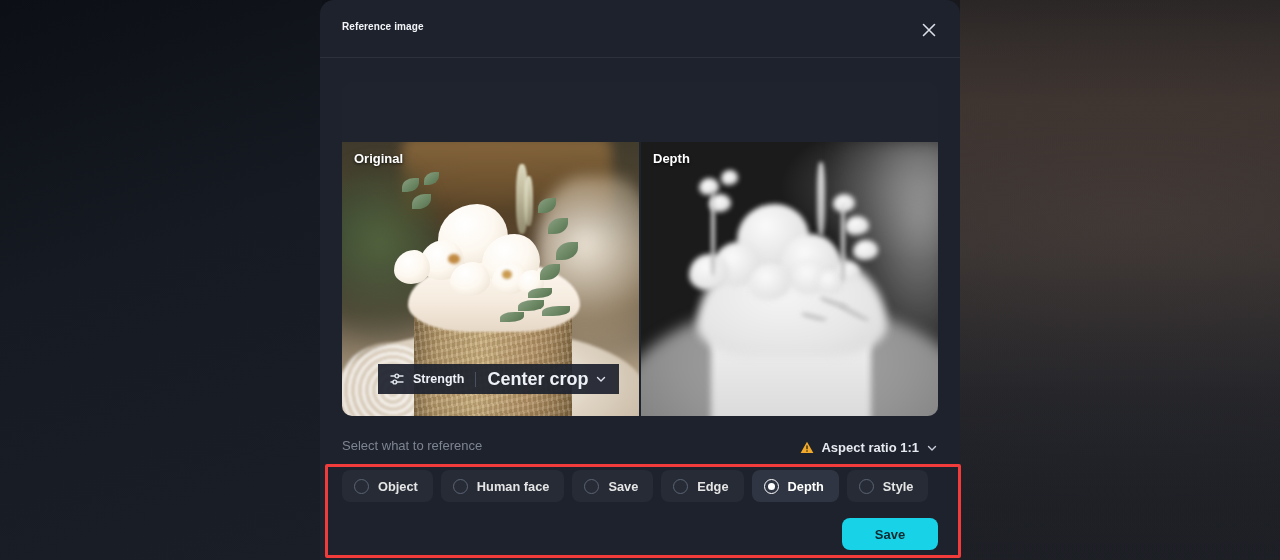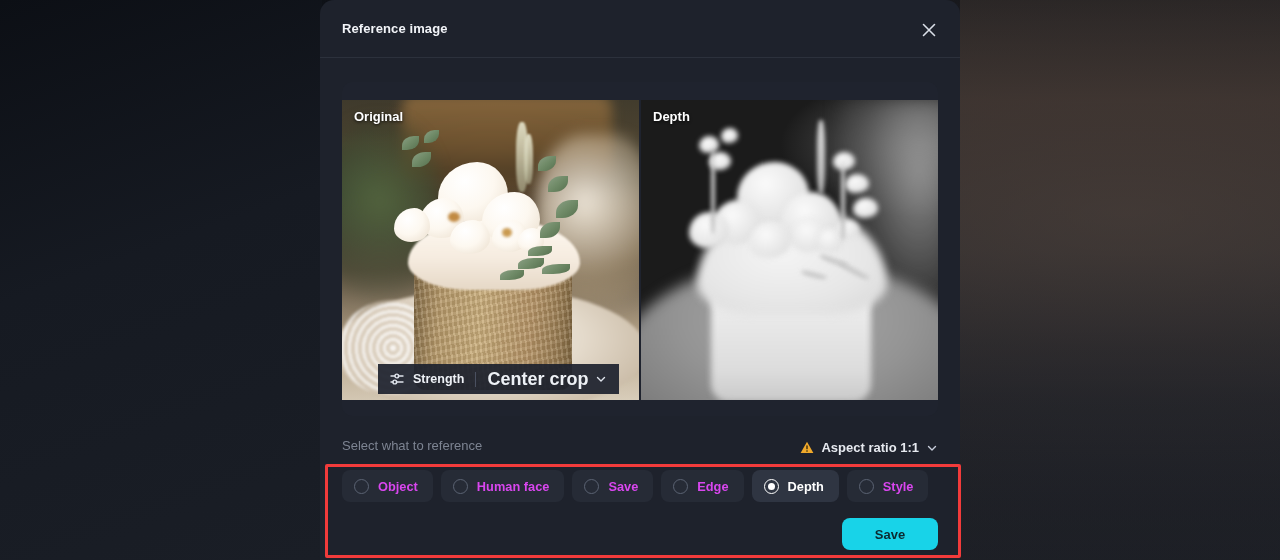--- a/index.html
+++ b/index.html
@@ -44,21 +44,21 @@
 
   
   #modal-header {
     position: relative;
     height: 58px;
     border-bottom: 1px solid #2c313c;
   }
   #modal-title {
     position: absolute;
     left: 22px; top: 21px;
-    font-size: 13px;
+    font-size: 10px;
     font-weight: bold;
     color: #f2f4f8;
     letter-spacing: 0.1px;
   }
   #close-btn {
     position: absolute;
     right: 18px; top: 17px;
     width: 26px; height: 26px;
     display: flex; align-items: center; justify-content: center;
     border-radius: 6px;
@@ -74,20 +74,21 @@
     background: #23283340;
     border-radius: 10px;
     overflow: hidden;
   }
   #media-row {
     position: absolute;
     left: 0; top: 18px;
     width: 596px; height: 384px;
     display: flex;
     gap: 2px;
+    align-items: center;
   }
   .media-cell {
     position: relative;
     width: 297px; height: 300px;
     overflow: hidden;
   }
   .media-label {
     position: absolute;
     left: 12px; top: 9px;
     font-size: 13px;
@@ -320,21 +321,21 @@
   .opt-chip.selected .radio::after {
     content: "";
     position: absolute;
     left: 50%; top: 50%;
     width: 7px; height: 7px;
     margin: -3.5px 0 0 -3.5px;
     border-radius: 50%;
     background: #ffffff;
   }
   .opt-label {
-    font-size: 12.8px; font-weight: bold; color: #d946ef;
+    font-size: 12.8px; font-weight: bold; color: #e5e5e5;
     white-space: nowrap;
   }
   .opt-chip.selected .opt-label { color: #ffffff; }
 
   
   #save-btn {
     position: absolute;
     left: 842px; top: 518px;
     width: 96px; height: 32px;
     border-radius: 8px;

